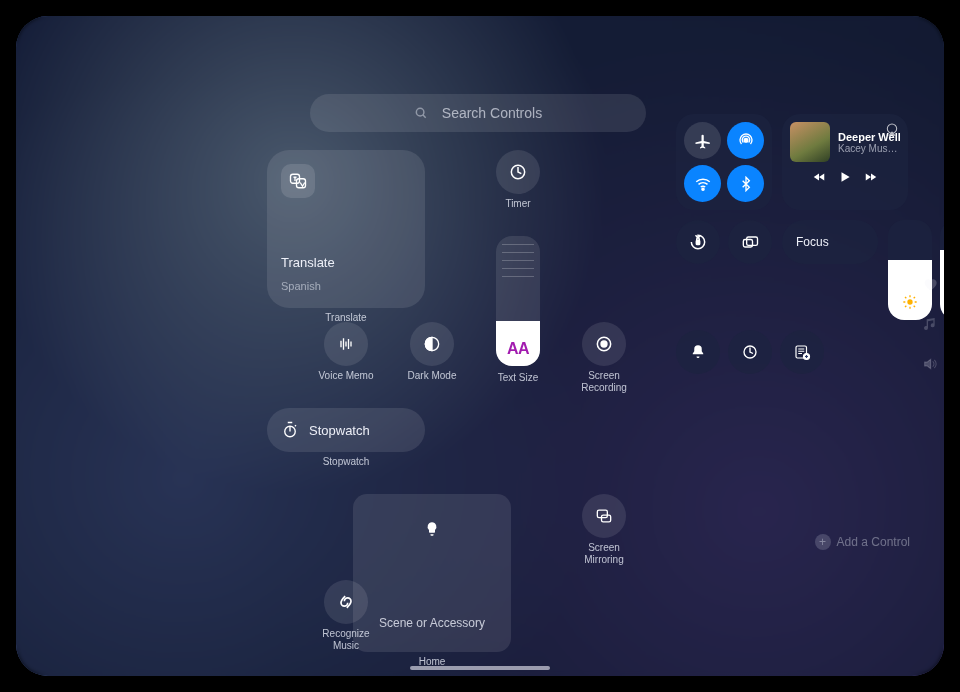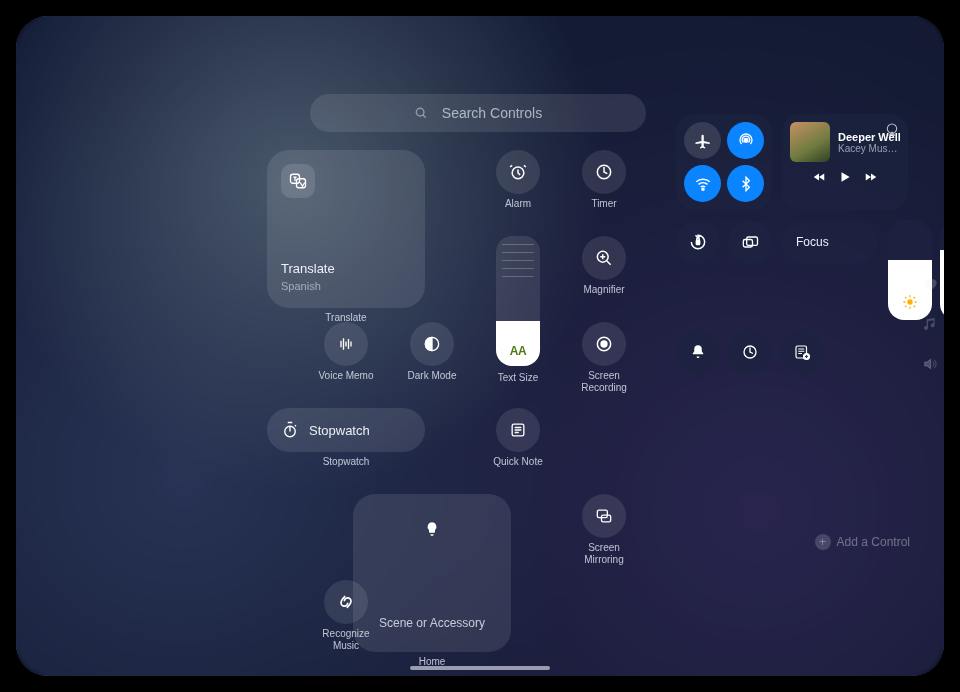--- a/index.html
+++ b/index.html
@@ -89,52 +89,52 @@
   .cell-big .lbl { top: auto; bottom: -18px; }
   .tile-big {
     width: 158px; height: 158px;
     border-radius: 22px;
     flex-direction:column;
     align-items:flex-start; justify-content:space-between;
     padding: 14px 14px 16px 14px;
   }
   .tile-big .icon { width:34px; height:34px; border-radius:10px; background: rgba(255,255,255,0.12); display:flex;align-items:center;justify-content:center;}
   .tile-big .title { font-size: 13px; font-weight: 500; color:#eef0f8;}
-  .tile-big .sub { font-size: 11px; color: rgba(235,238,248,0.55); margin-top:4px;}
+  .tile-big .sub { font-size: 11px; color: rgba(235,238,248,0.55); margin-top:10px;}
   .cell-tallslider { grid-row: span 2; }
   .tile-slider {
     width: 44px; height: auto;
     align-self:stretch;
     border-radius: 16px;
     margin: 0 auto;
     flex-direction:column;
     overflow:hidden;
     position: relative;
     height: 130px;
     margin-top: 0;
   }
   .slider-lines { position:absolute; top:8px; left:6px; right:6px; display:flex; flex-direction:column; gap:7px;}
   .slider-lines span{ height:1px; background:rgba(255,255,255,0.22);}
   .slider-fill {
     position:absolute; left:0; right:0; bottom:0;
     background:#fff;
     display:flex; align-items:flex-end; justify-content:center;
     padding-bottom:8px;
   }
-  .slider-fill .aa { color:#4d7c0f; font-weight:700; font-size:12px; letter-spacing:-0.5px;}
+  .slider-fill .aa { color:#a21caf; font-weight:700; font-size:16px; letter-spacing:-0.5px;}
   .lbl-noabs { position: static; margin-top: 6px;}
   .cell-wide2 { grid-column: span 2; }
   .tile-wide {
     width: 158px; height: 44px; border-radius: 22px;
     justify-content:flex-start; padding: 0 14px; gap: 10px;
     font-size: 13px;
   }
   .cell-home { grid-column: span 2; grid-row: span 2; }
   .tile-home {
-    width: 158px; height: 158px; border-radius:22px;
+    width: 158px; height: 158px; border-radius:14px;
     flex-direction:column; align-items:center; justify-content:flex-start;
     padding-top: 18px;
   }
   .tile-home .homeicon { width:34px;height:34px;border-radius:10px;display:flex;align-items:center;justify-content:center;}
   .tile-home .hometxt { margin-top: 70px; font-size: 12px; color: rgba(235,238,248,0.8);}
 
   
   .cc {
     position: absolute;
     left: 660px; top: 98px;
@@ -237,29 +237,20 @@
                 </svg>
             </div>
             <div>
               <div class="title">Translate</div>
               <div class="sub">Spanish</div>
             </div>
           </div>
           <div class="lbl" style="top:162px">Translate</div>
         </div>
 
-        <div class="cell cell-circle">
-          <div class="tile">
-              <svg width="20" height="20" viewBox="0 0 24 24" fill="none" stroke="#fff" stroke-width="1.8">
-                <circle cx="12" cy="13" r="7"></circle>
-                <path d="M12 9v4l2.5 2.5M5 4L2.5 6M19 4l2.5 2"></path>
-              </svg>
-            </div>
-          <div class="lbl">Alarm</div>
-        </div>
 
         <div class="cell cell-circle">
           <div class="tile">
               <svg width="20" height="20" viewBox="0 0 24 24" fill="none" stroke="#fff" stroke-width="1.8">
                 <circle cx="12" cy="12" r="8"></circle>
                 <path d="M12 6v6l4 2"></path>
               </svg>
             </div>
           <div class="lbl">Timer</div>
         </div>
@@ -275,29 +266,20 @@
                   <span></span>
                 </div>
               <div class="slider-fill" style="height:35%">
                   <span class="aa">AA</span>
                 </div>
             </div>
             <div class="lbl lbl-noabs">Text Size</div>
           </div>
         </div>
 
-        <div class="cell cell-circle" style="grid-column:4; grid-row:2">
-          <div class="tile">
-              <svg width="20" height="20" viewBox="0 0 24 24" fill="none" stroke="#fff" stroke-width="1.8">
-                <circle cx="10.5" cy="10.5" r="6.5"></circle>
-                <path d="M10.5 7.5v6M7.5 10.5h6M20 20l-4.5-4.5"></path>
-              </svg>
-            </div>
-          <div class="lbl">Magnifier</div>
-        </div>
 
         <div class="cell cell-circle" style="grid-column:1; grid-row:3">
           <div class="tile">
               <svg width="20" height="20" viewBox="0 0 24 24" fill="none" stroke="#fff" stroke-width="1.6">
                 <path d="M3 12v0M6 8v8M9 5v14M12 9v6M15 6v12M18 9v6M21 12v0"></path>
               </svg>
             </div>
           <div class="lbl">Voice Memo</div>
         </div>
 
@@ -326,29 +308,20 @@
           <div class="tile-wide">
             <svg width="18" height="18" viewBox="0 0 24 24" fill="none" stroke="#fff" stroke-width="1.8">
                 <circle cx="12" cy="14" r="7"></circle>
                 <path d="M12 8v6M9 2h6M18.5 7l1.5-1.5"></path>
               </svg>
             <span>Stopwatch</span>
           </div>
           <div class="lbl">Stopwatch</div>
         </div>
 
-        <div class="cell cell-circle" style="grid-column:3; grid-row:4">
-          <div class="tile">
-              <svg width="20" height="20" viewBox="0 0 24 24" fill="none" stroke="#fff" stroke-width="1.6">
-                <rect x="5" y="5" width="14" height="14" rx="2"></rect>
-                <path d="M8 9h8M8 12h8M8 15h5"></path>
-              </svg>
-            </div>
-          <div class="lbl">Quick Note</div>
-        </div>
 
 
 
         <div class="cell cell-home" style="grid-column:2 / span 2; grid-row:5 / span 2">
           <div class="tile-home">
             <div class="homeicon">
               <svg width="18" height="18" viewBox="0 0 24 24" fill="#fff">
                   <path d="M12 3a6 6 0 00-4 10.4V16a1 1 0 001 1h6a1 1 0 001-1v-2.6A6 6 0 0012 3zM10 19h4v1a1 1 0 01-1 1h-2a1 1 0 01-1-1v-1z"></path>
                 </svg>
             </div>

